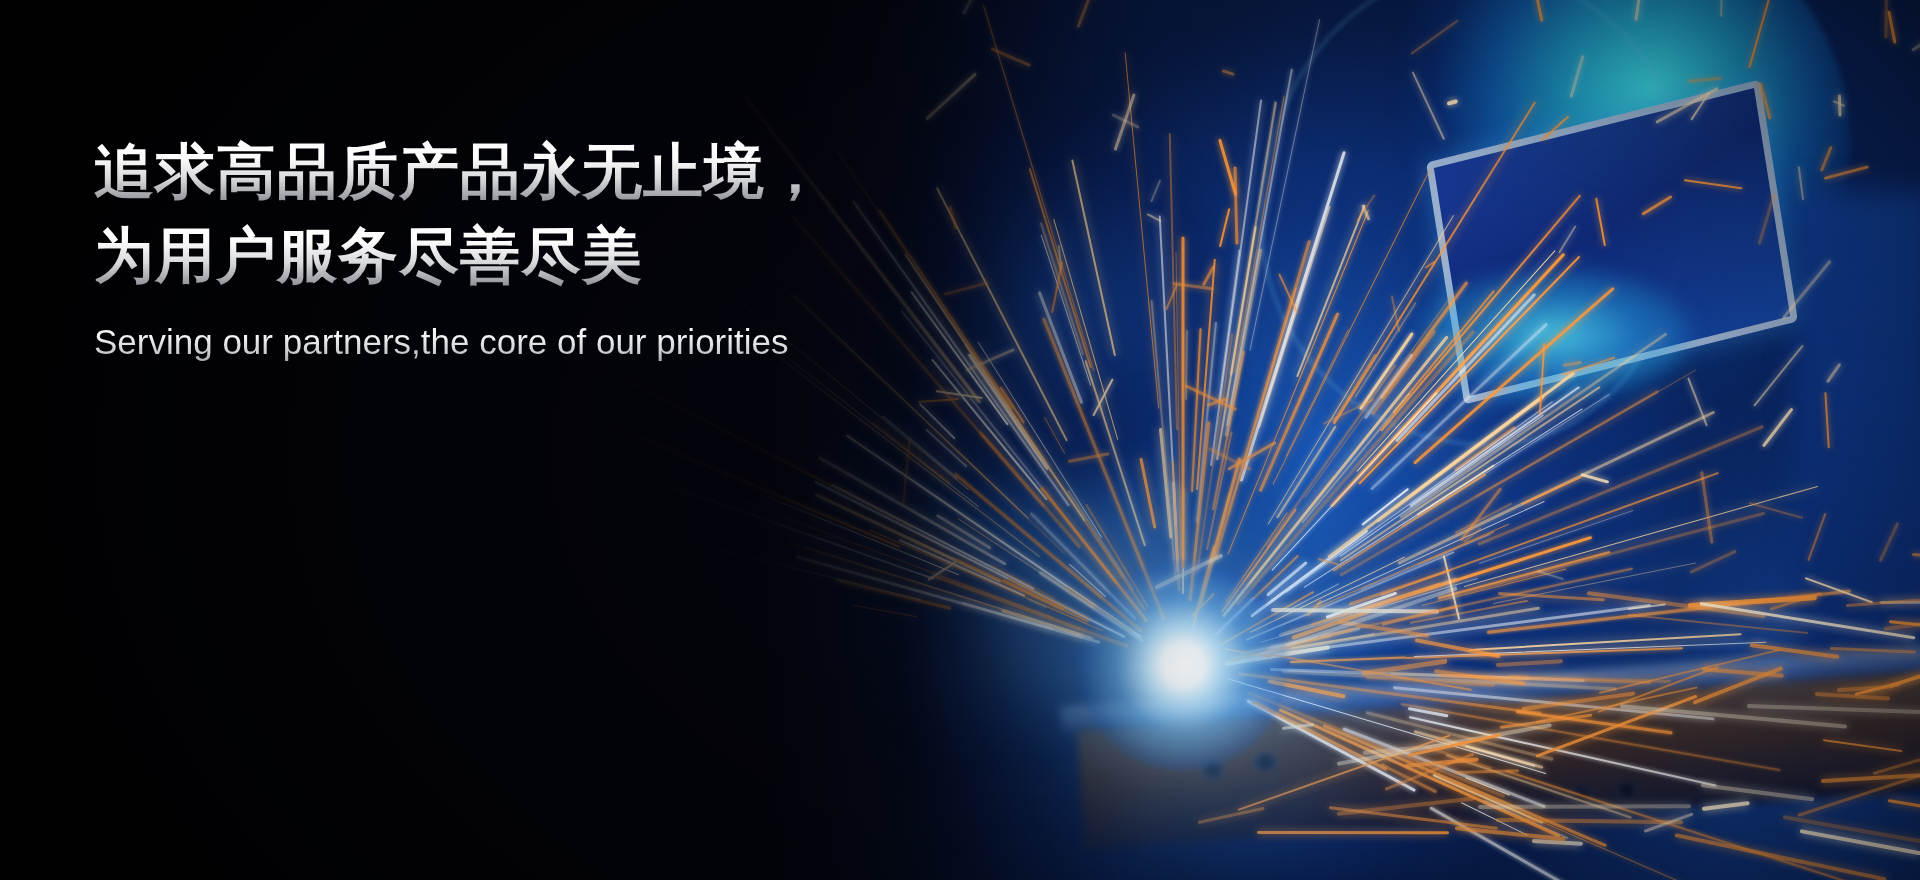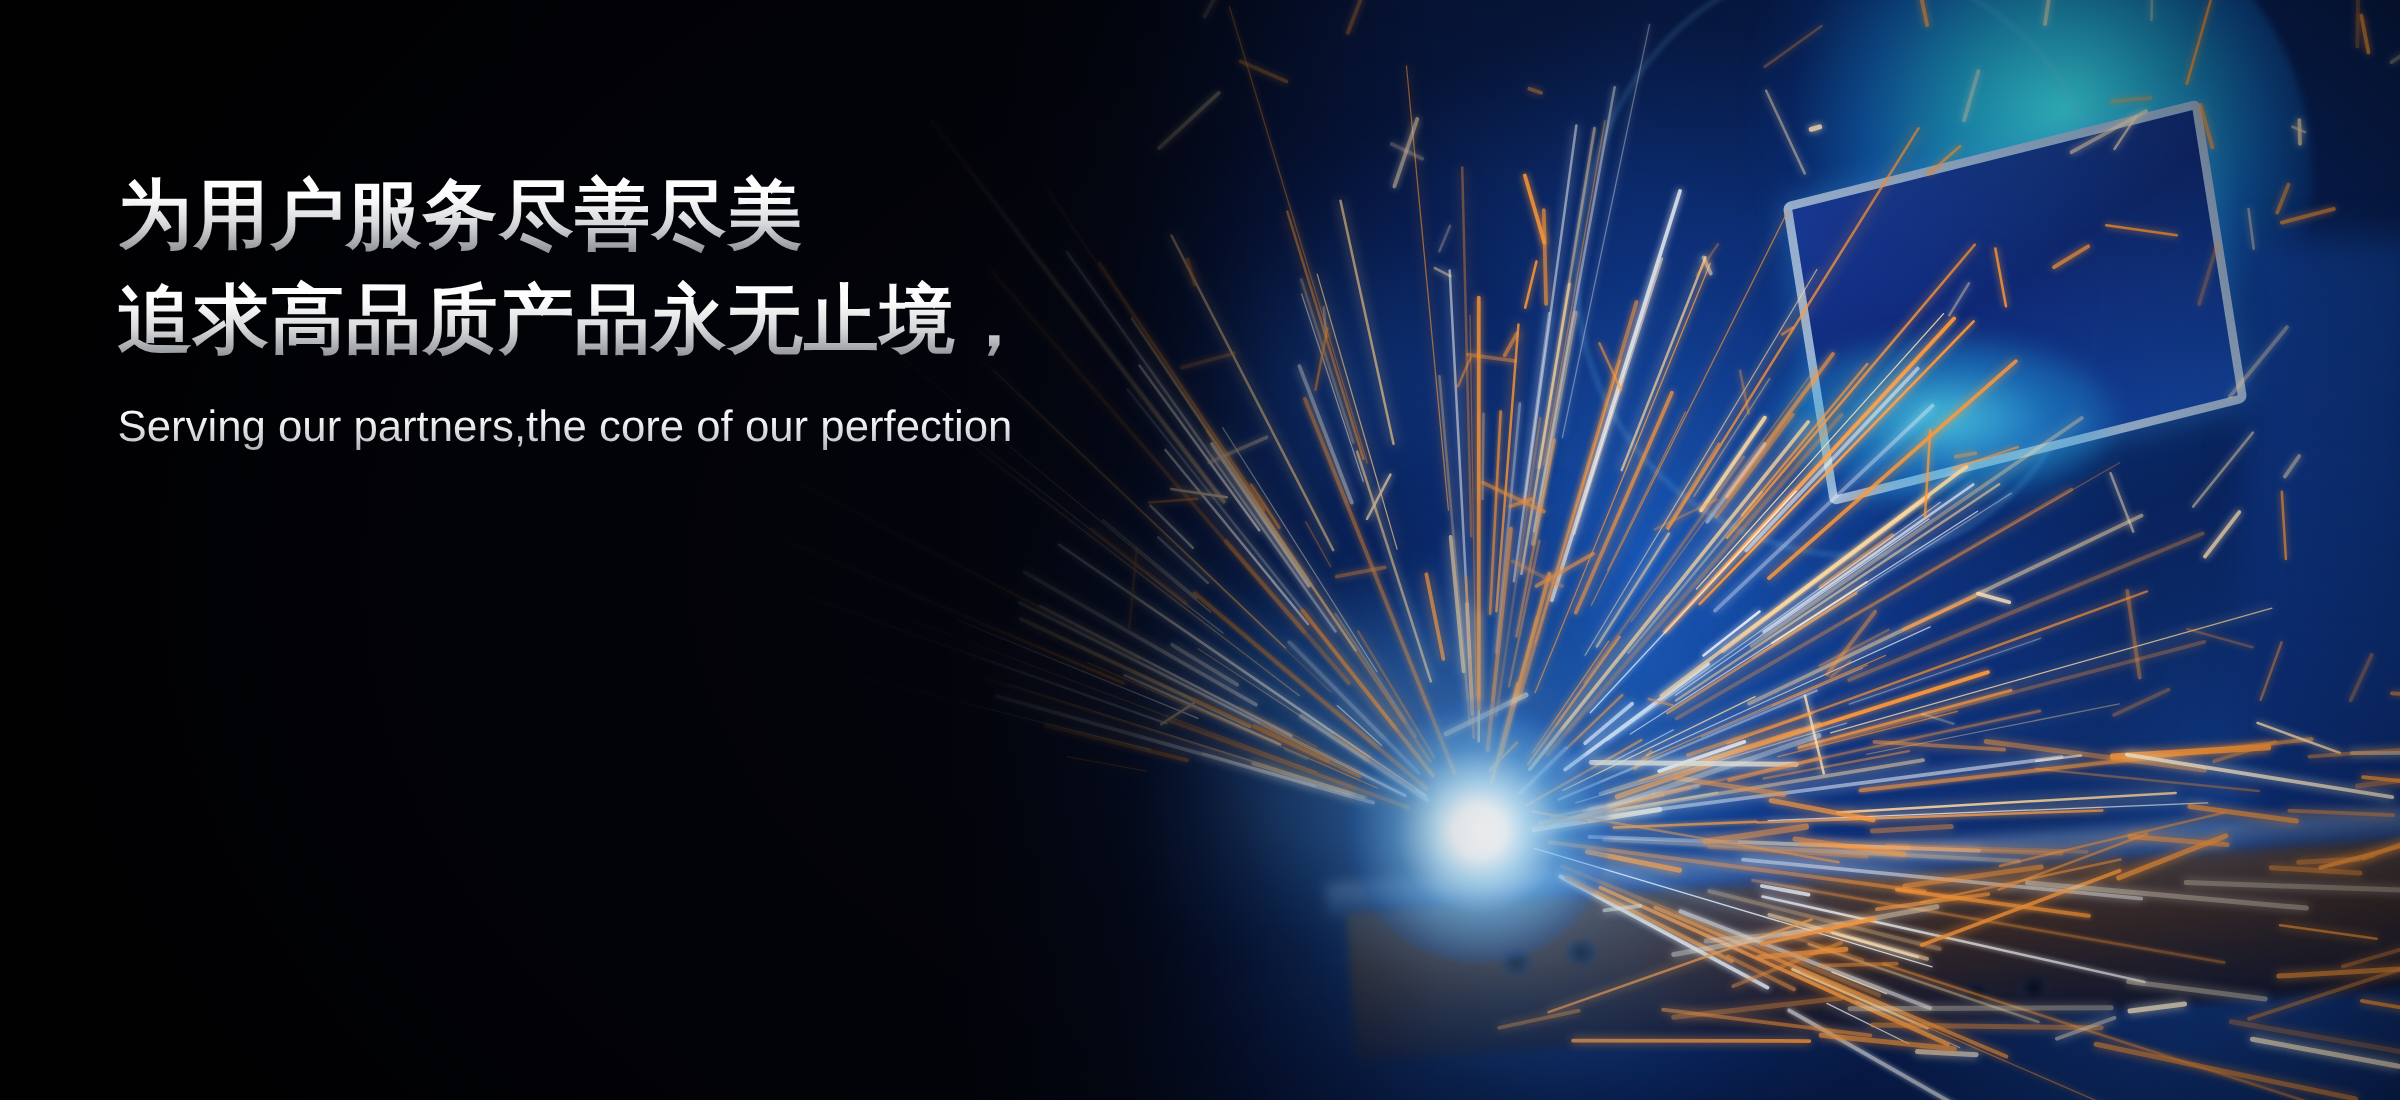--- a/index.html
+++ b/index.html
@@ -624,20 +624,20 @@
       </div>
 
     <div class="arc-halo"></div>
     <div class="arc-core"></div>
 
     <div class="left-fade"></div>
     <div class="vignette"></div>
   </div>
 
   <div class="copy">
+    <h1 class="headline">追求高品质产品永无止境，</h1>
     <h1 class="headline">为用户服务尽善尽美</h1>
-    <h1 class="headline">追求高品质产品永无止境，</h1>
     <div class="sub-block">
-      <p class="subline">Serving our partners,the core of our perfection</p>
+      <p class="subline">Serving our partners,the core of our priorities</p>
     </div>
   </div>
 
 </div>
 
 </body></html>

